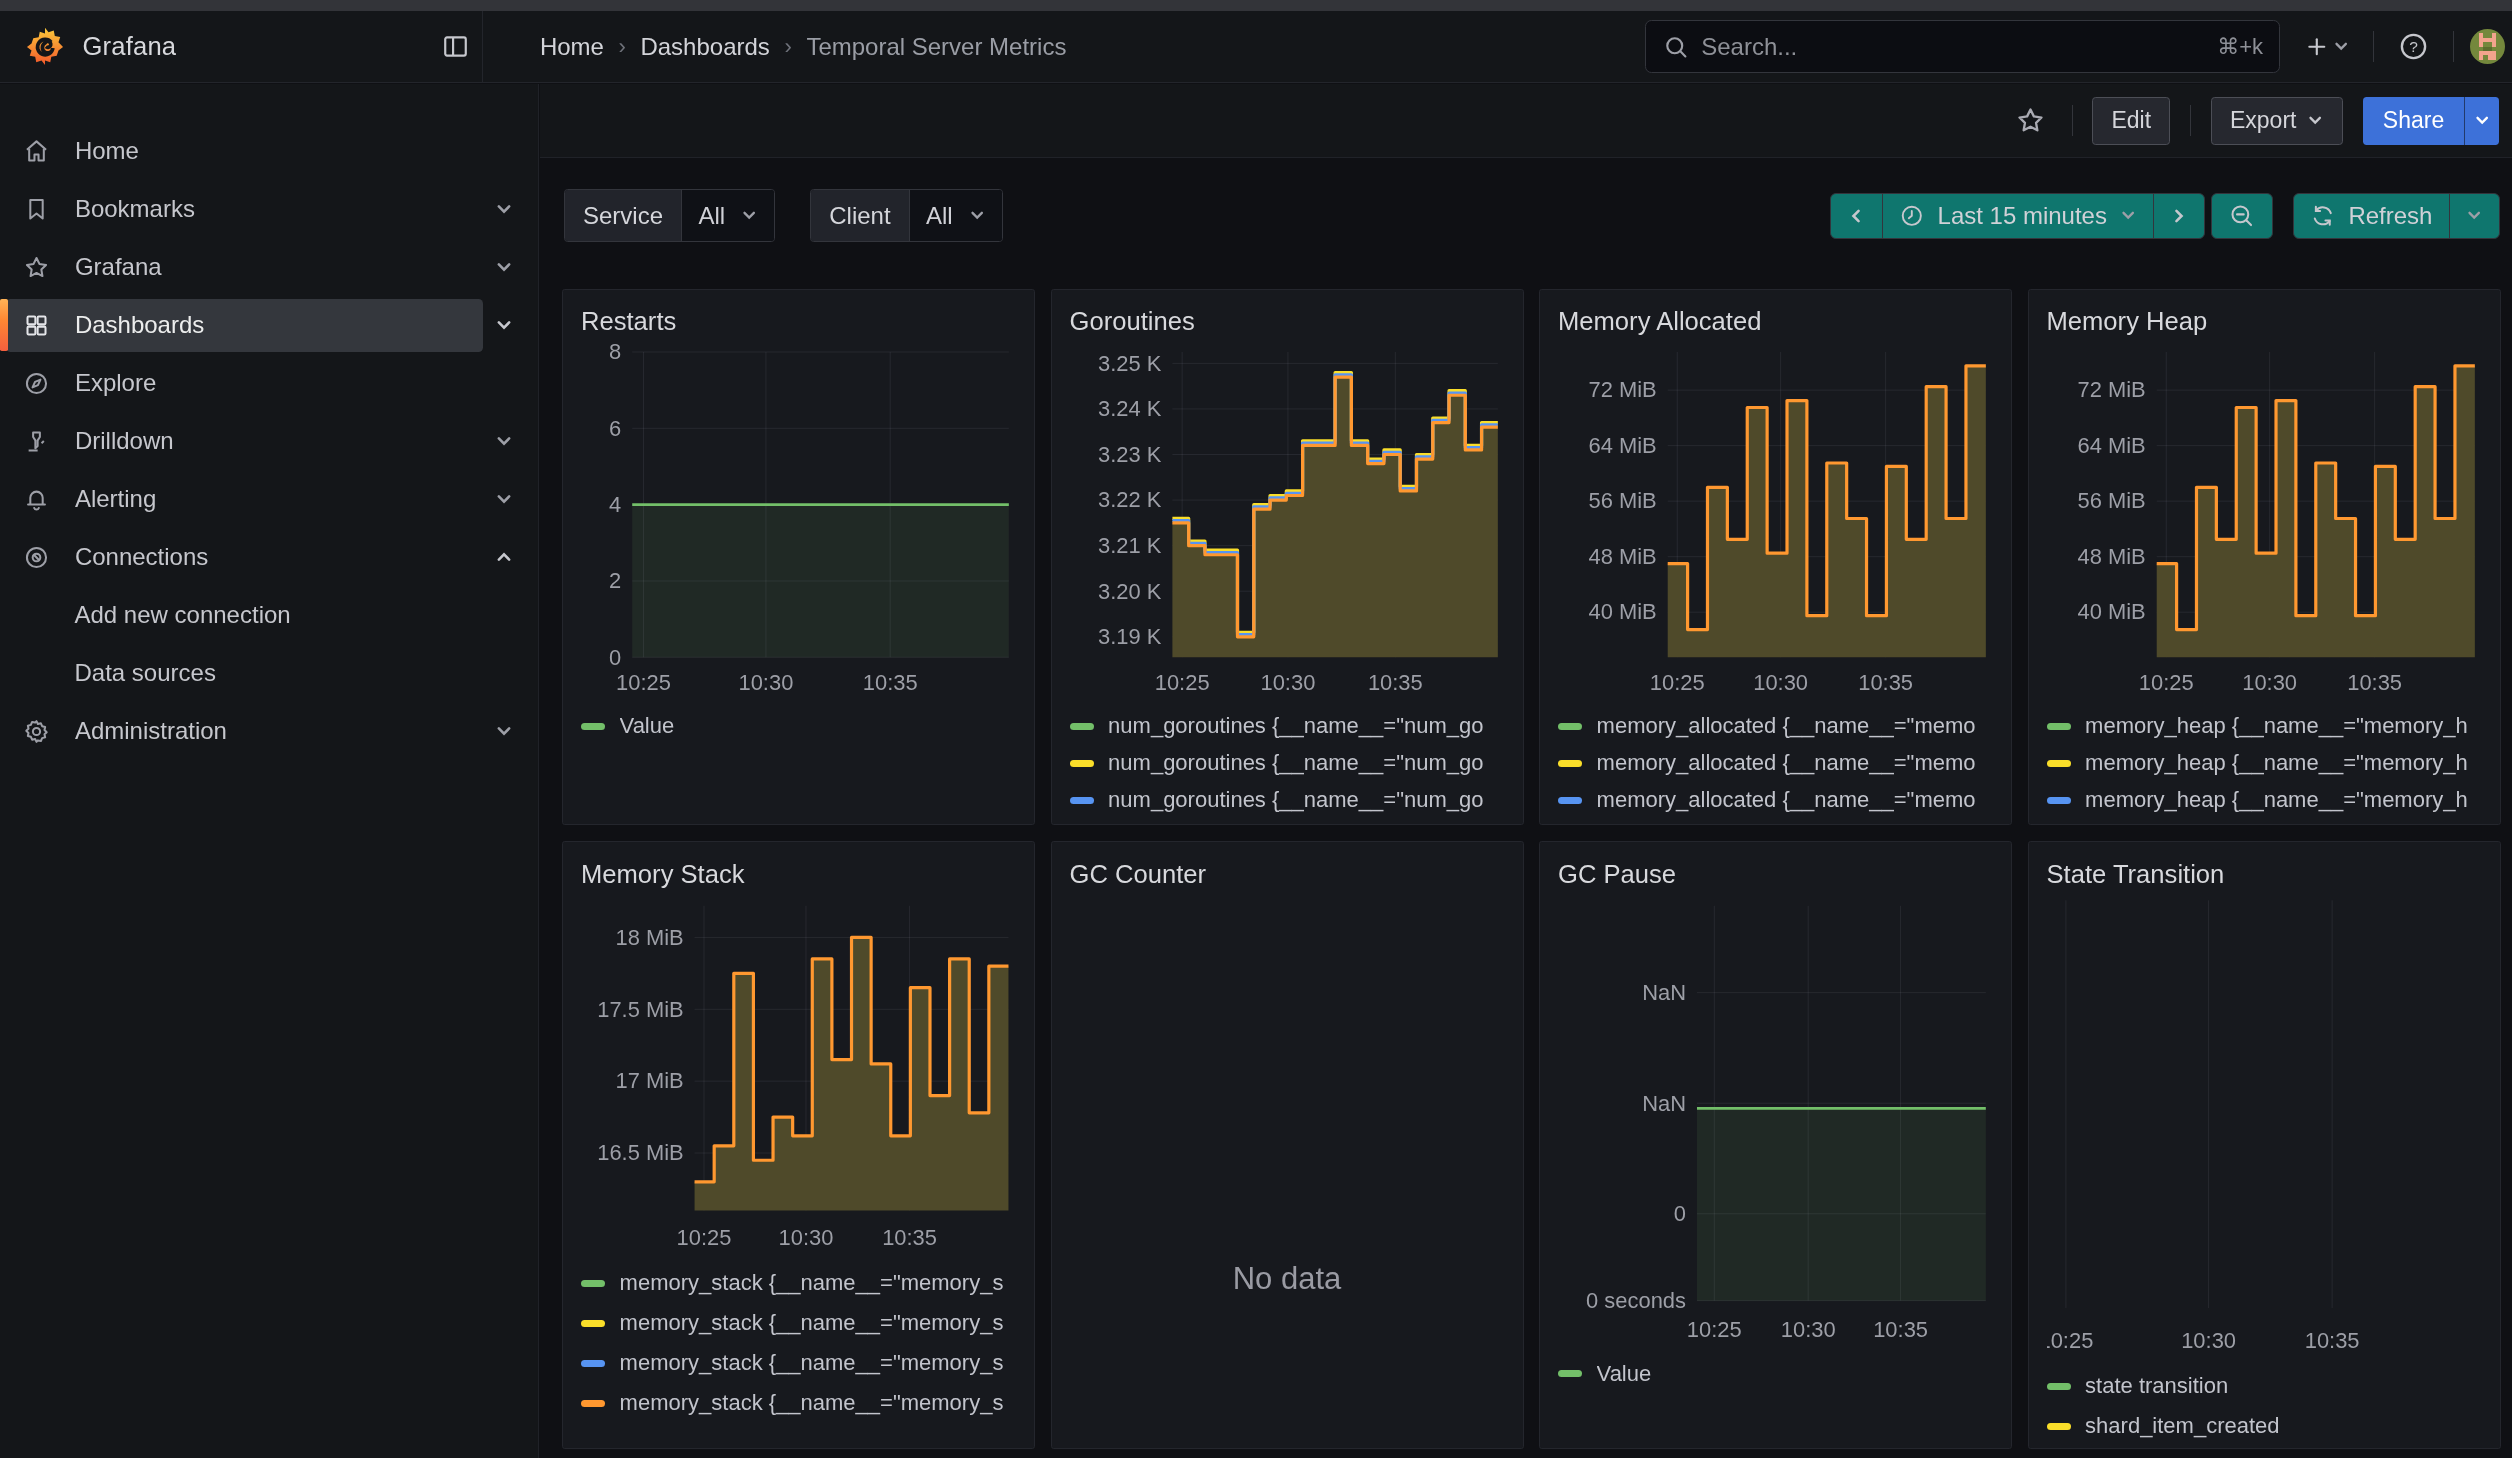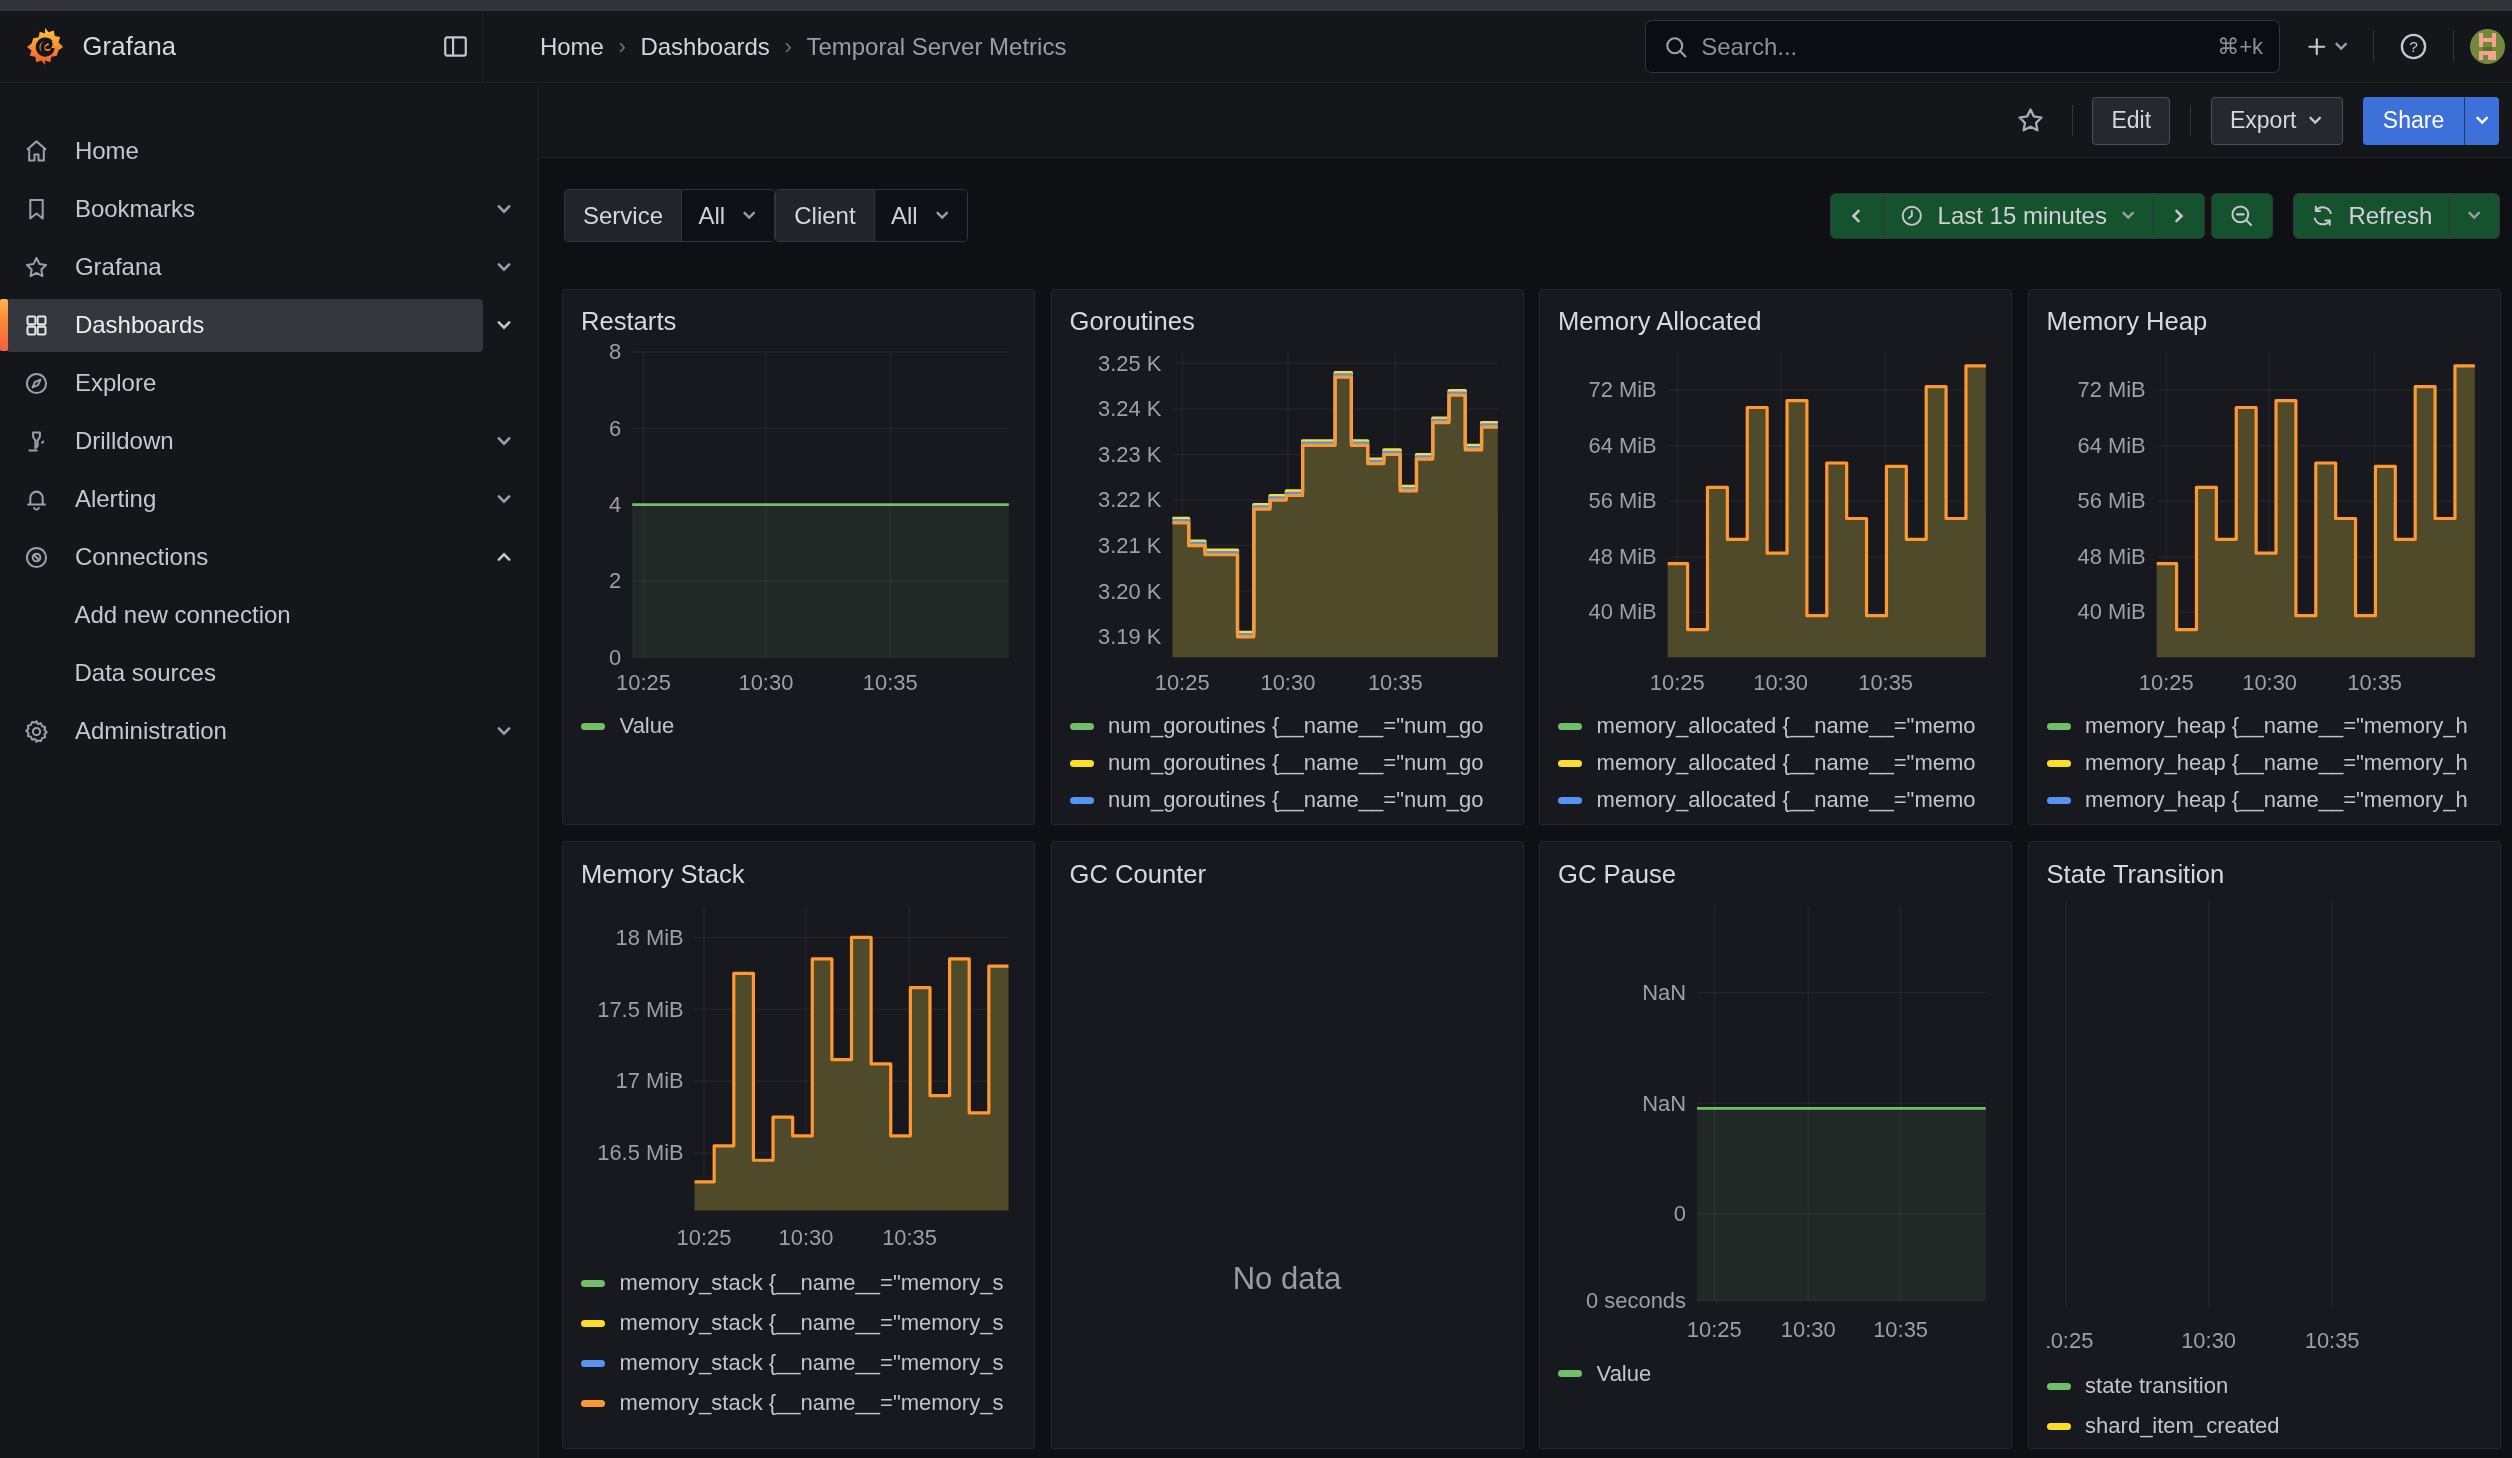--- a/index.html
+++ b/index.html
@@ -37,25 +37,25 @@
   
   .main-toolbar{position:absolute;top:84px;left:540px;right:0;height:74px;background:#141619;border-bottom:0.9px solid #202228;display:flex;align-items:center;justify-content:flex-end;gap:20px;padding-right:12.8px}
   .btn{height:48px;display:flex;align-items:center;gap:11px;padding:0 18px;border-radius:3.7px;font-size:23px;color:#d5d6db;cursor:pointer;white-space:nowrap}
   .btn-secondary{background:#26282f;border:0.9px solid #4c4e56}
   .share-group{display:flex;height:48px;border-radius:3.7px;overflow:hidden;cursor:pointer}
   .share-main{background:#3d71d9;color:#fff;display:flex;align-items:center;padding:0 20px;font-size:23px;font-weight:500}
   .share-chev{background:#3d71d9;border-left:0.9px solid rgba(12,13,18,.55);width:35px;display:flex;align-items:center;justify-content:center}
   
   .canvas{position:absolute;top:159px;left:540px;right:0;bottom:0;background:#0f1014;overflow:hidden}
   .filter-bar{position:absolute;top:30px;left:24px;right:12px;height:53px;display:flex;align-items:center}
-  .var-select{display:flex;height:53px;border:0.9px solid #33353c;border-radius:3.7px;overflow:hidden;cursor:pointer}
+  .var-select{display:flex;height:53px;border:0.9px solid #33353c;border-radius:3.7px;overflow:hidden;margin-right:35px;cursor:pointer}
   .var-label{background:#22242b;display:flex;align-items:center;padding:0 18px;font-size:24px;font-weight:500;color:#d5d6db;border-right:0.9px solid #33353c}
   .var-value{background:#0f1116;display:flex;align-items:center;gap:16.4px;padding:0 16.4px;font-size:24px;color:#d0d1d7}
   .time-controls{margin-left:auto;display:flex;align-items:center}
-  .seg-group{display:flex;height:46px;border:0.9px solid #33353c;border-radius:6px;background:#14532d;overflow:hidden}
+  .seg-group{display:flex;height:46px;border:0.9px solid #33353c;border-radius:6px;background:#0f766e;overflow:hidden}
   .seg{display:flex;align-items:center;justify-content:center;padding:0 16.4px;cursor:pointer;gap:12.8px;font-size:24px;font-weight:500;color:#d0d1d7}
   .seg + .seg{border-left:0.9px solid #33353c}
   .gap6{width:5.5px}.gap20{width:20px}
   
   .panel-grid{position:absolute;top:130px;left:22px;display:grid;grid-template-columns:repeat(4,473px);grid-template-rows:536px 608px;gap:16.4px 15.5px}
   .panel{background:#17191e;border:0.9px solid #24262d;border-radius:2.7px;padding:12.8px 18px 0;overflow:hidden;position:relative}
   .panel-title{font-size:25.6px;font-weight:500;color:#d8d9dd;height:38px;display:flex;align-items:center;cursor:pointer}
   .legend{margin-top:2px}
   .legend-item{display:flex;align-items:center;height:37px;cursor:pointer;overflow:hidden}
   .swatch{width:24px;height:7.3px;border-radius:3.7px;margin-right:14.6px;flex:0 0 auto}

